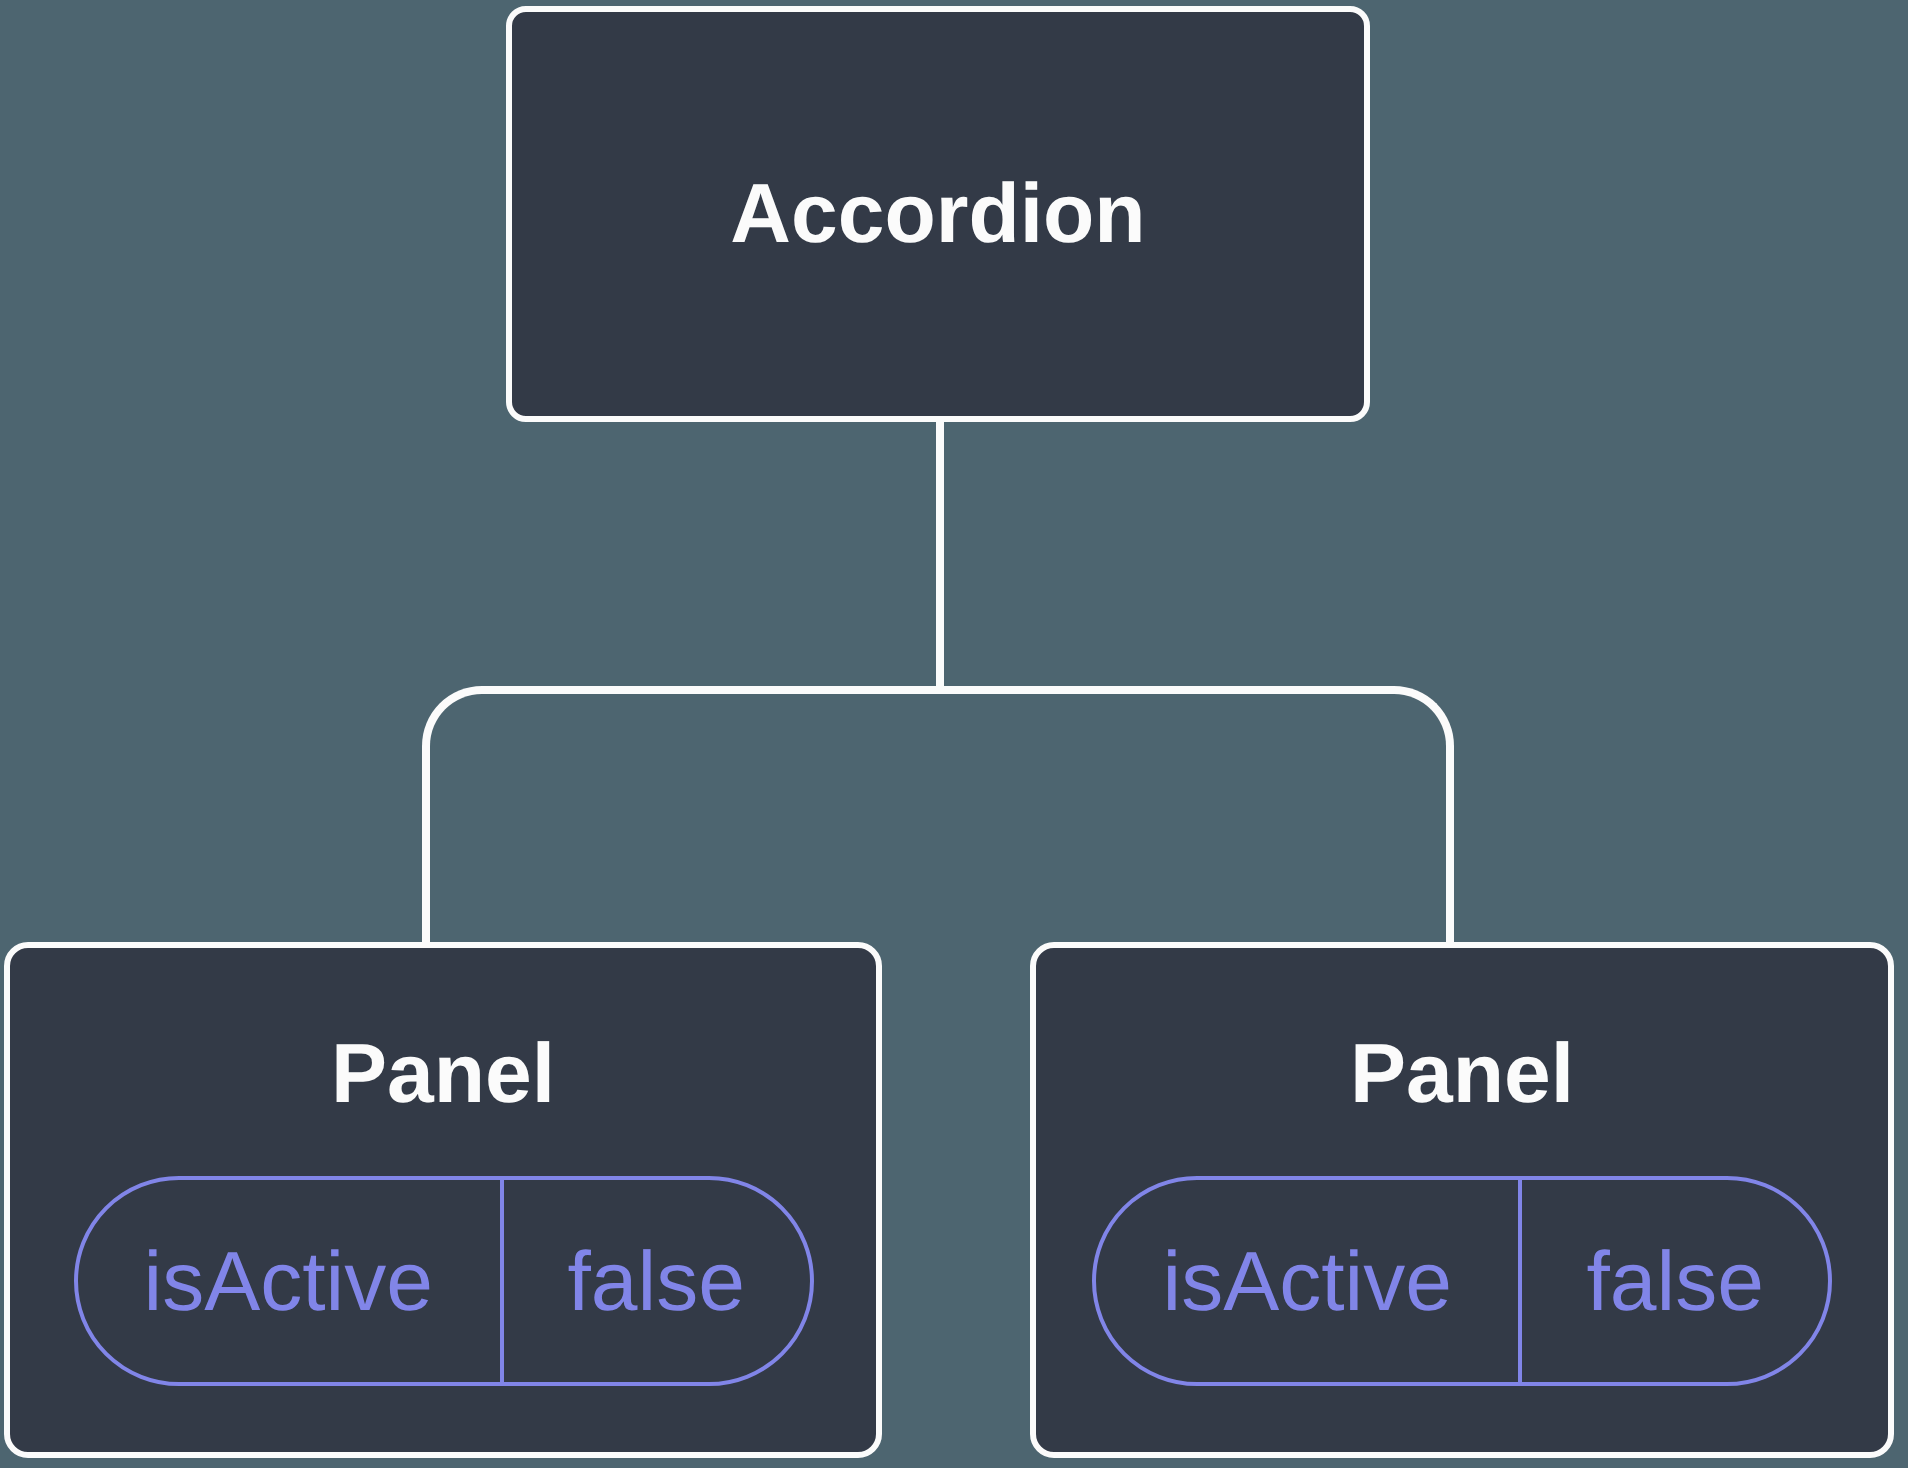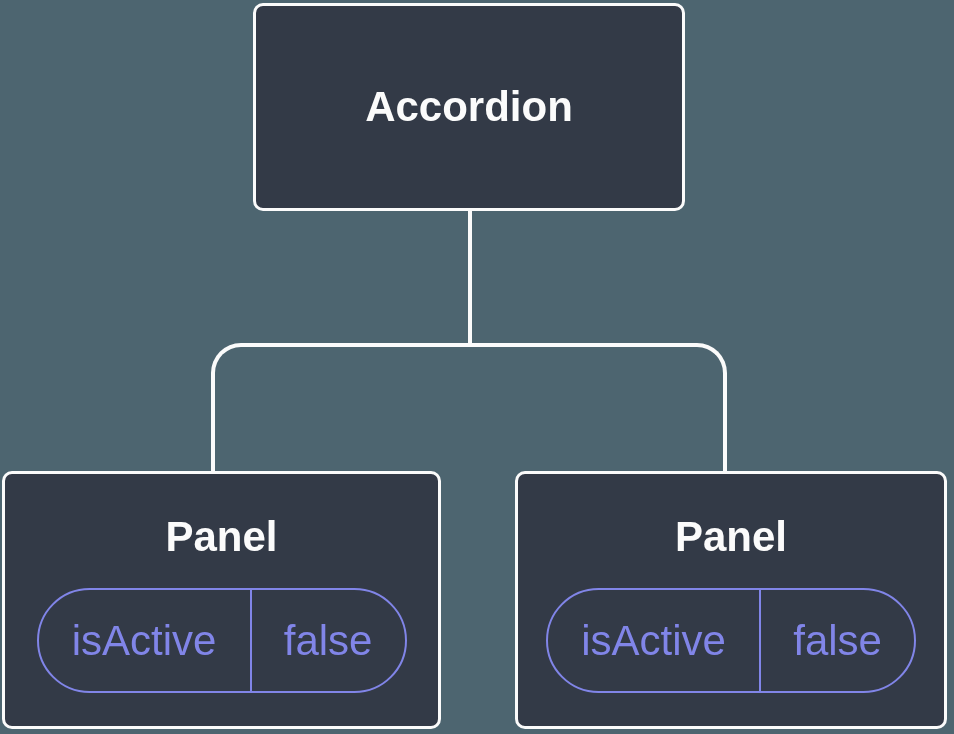--- a/index.html
+++ b/index.html
@@ -31,21 +31,21 @@
   .stem{
     position:absolute;left:468px;top:209px;width:4px;height:136px;
     background:var(--line);
   }
   .bracket{
     position:absolute;left:211px;top:343px;width:516px;height:128px;
     border:4px solid var(--line);border-bottom:none;
     border-radius:30px 30px 0 0;
     box-sizing:border-box;
   }
-  .panel{top:471px;height:258px;}
+  .panel{top:471px;height:258px;border-radius:12px;}
   .panel-left{left:2px;width:439px;}
   .panel-right{left:515px;width:432px;}
   .panel-title{
     margin-top:42px;text-align:center;
     font-size:42px;font-weight:700;color:var(--text);line-height:1;
   }
   .pill{
     margin:30px auto 0;width:370px;height:105px;
     border:2px solid var(--accent);
     border-radius:60px;

